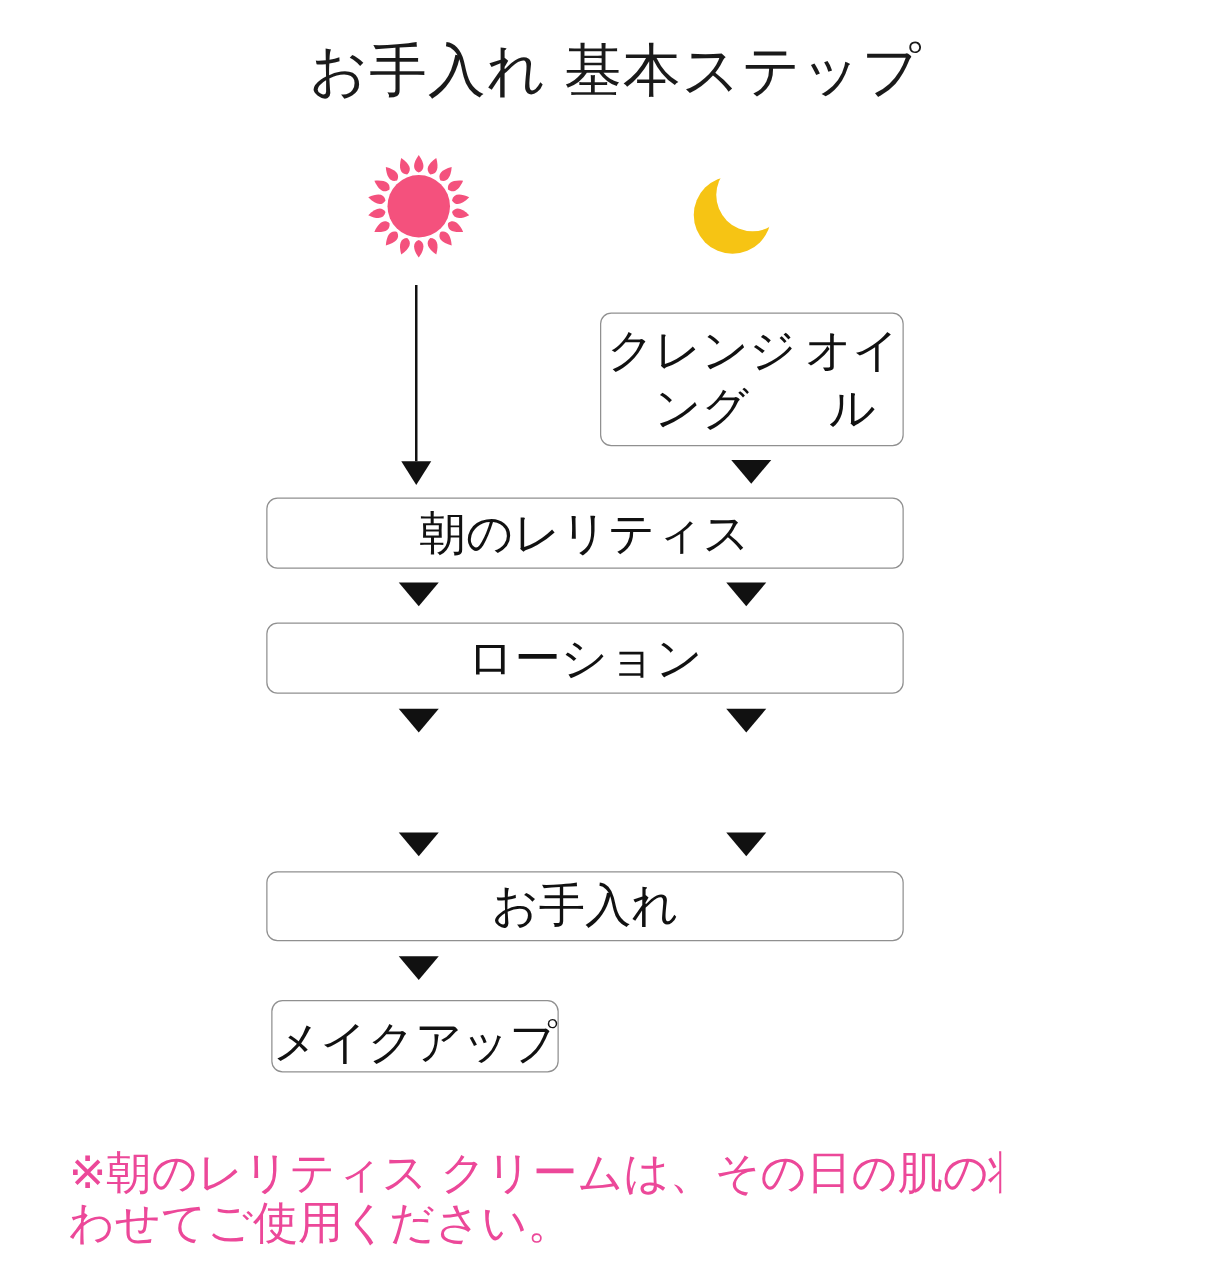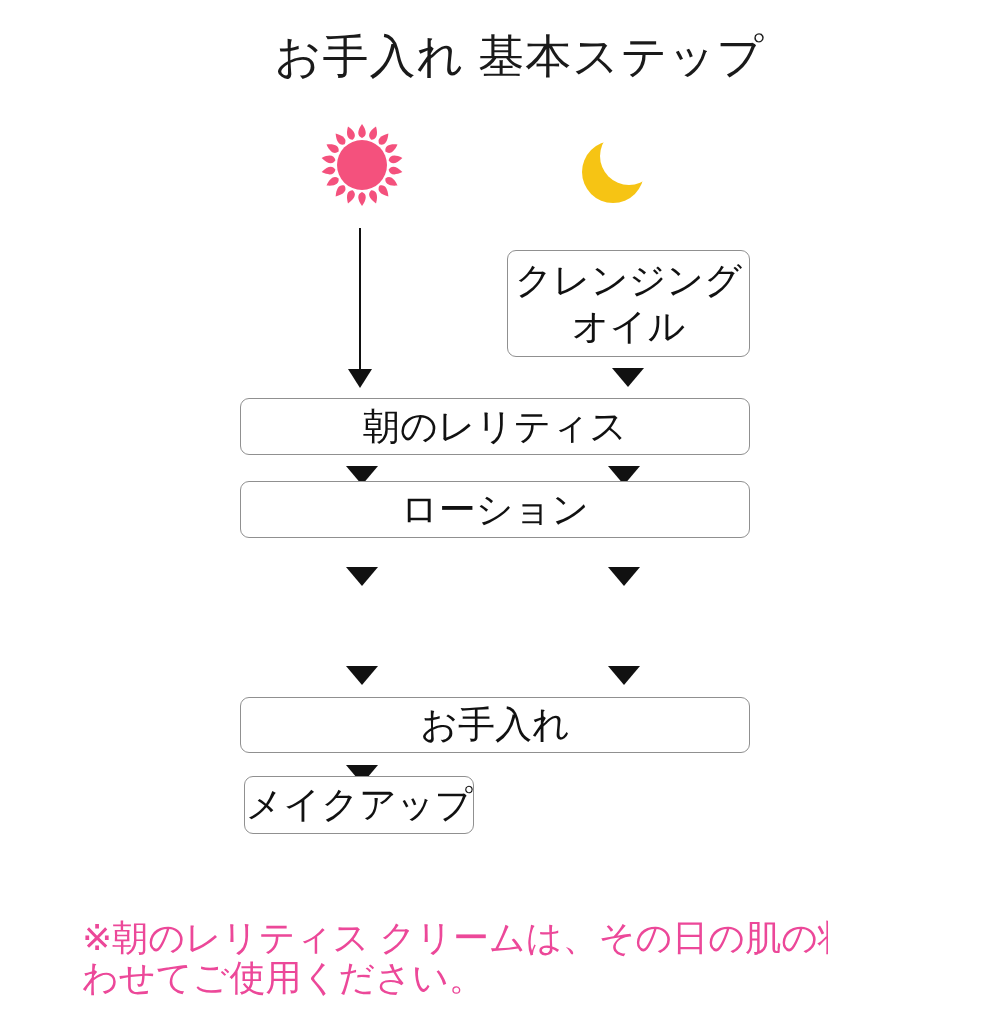--- a/index.html
+++ b/index.html
@@ -5,49 +5,48 @@
   html,body{margin:0;padding:0;background:#ffffff;}
   body{
     font-family:"Liberation Sans","DejaVu Sans",sans-serif;
     color:#1a1a1a;
   }
   .canvas{
     position:relative;
     width:801px;height:1024px;
     background:#ffffff;
     overflow:hidden;
-    margin-left:27px;
   }
   .title{
     position:absolute;top:26px;left:0;width:985px;
     text-align:center;
     font-size:46px;letter-spacing:1px;
     color:#1a1a1a;
   }
   .icon{position:absolute;}
   .sun-icon{left:290px;top:120px;width:90px;height:90px;}
   .moon-icon{left:552px;top:128px;width:80px;height:80px;}
   .flow-box{
     position:absolute;
     box-sizing:border-box;
     border:1.5px solid #909090;
     border-radius:9px;
     background:#ffffff;
-    display:flex;flex-direction:column;
+    display:flex;flex-direction:row;
     align-items:center;justify-content:center;
     font-size:37px;line-height:46px;
     text-align:center;
     color:#111111;
   }
   .box-cleansing{left:480px;top:250px;width:243px;height:107px;}
   .box-foam{left:213px;top:398px;width:510px;height:57px;}
-  .box-lotion{left:213px;top:481px;width:510px;height:57px;}
+  .box-lotion{left:213px;top:498px;width:510px;height:57px;}
   .box-serum{left:213px;top:597px;width:510px;height:56px;}
   .box-cream{left:213px;top:697px;width:510px;height:56px;}
-  .box-makeup{left:217px;top:776px;width:230px;height:58px;}
+  .box-makeup{left:217px;top:800px;width:230px;height:58px;align-items:flex-end;}
   .tri-down{
     position:absolute;width:0;height:0;
     border-left:16px solid transparent;
     border-right:16px solid transparent;
     border-top:19px solid #111111;
   }
   .long-arrow{
     position:absolute;left:321px;top:228px;width:24px;height:160px;
   }
   .long-arrow .shaft{

